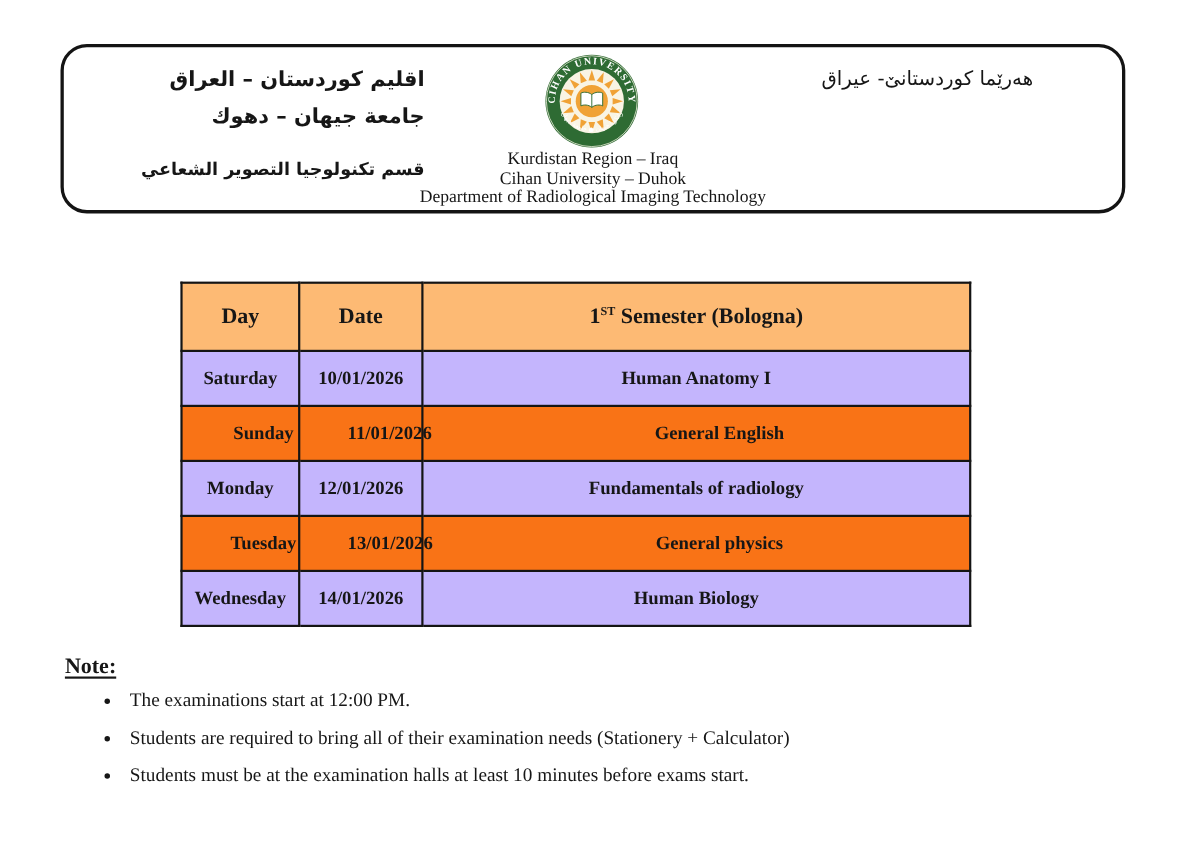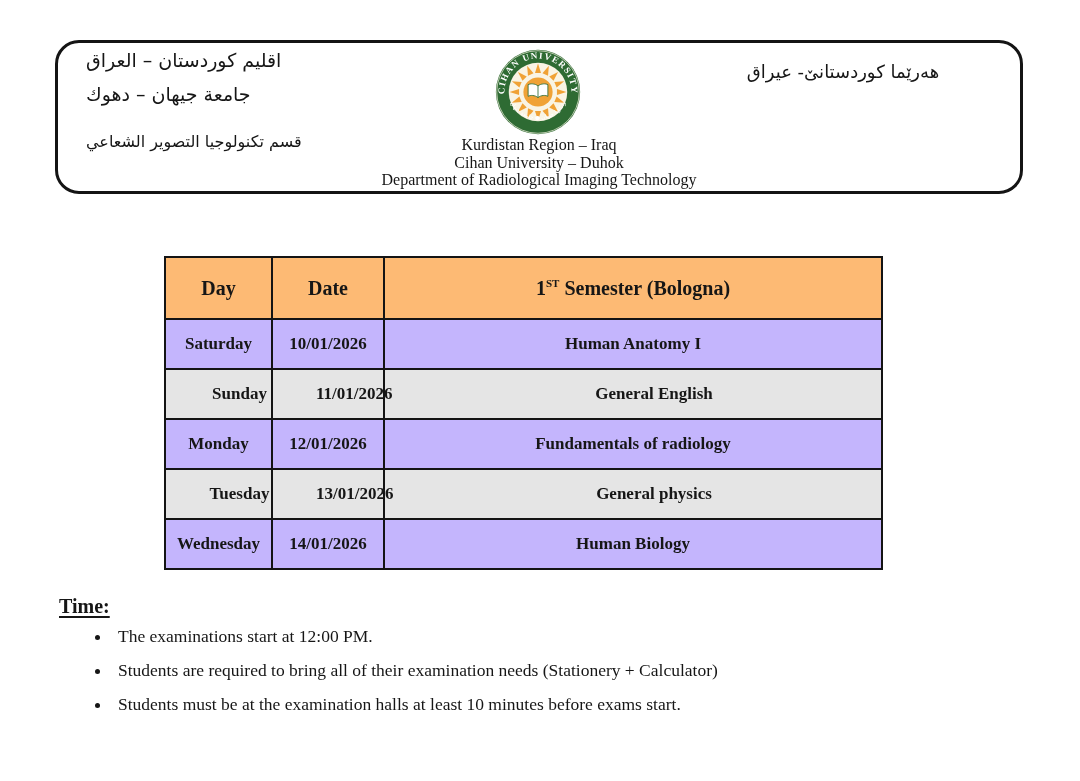--- a/index.html
+++ b/index.html
@@ -9,22 +9,22 @@
     position:relative;overflow:hidden;
   }
   .page{position:absolute;left:0;top:0;width:1080px;height:781px;}
 
   
   .letterhead{
     position:absolute;left:55px;top:40px;width:962px;height:148px;
     border:3px solid #141414;border-radius:24px;background:#fff;
   }
   .arabic-block{
-    position:absolute;left:28px;top:2px;width:300px;text-align:left;
-    font-family:"DejaVu Sans", sans-serif;font-weight:400;direction:rtl;
+    position:absolute;left:28px;top:14px;width:300px;text-align:right;
+    font-family:"DejaVu Sans", sans-serif;font-weight:700;direction:rtl;
   }
   .arabic-block .l1{font-size:19px;margin-top:4px;}
   .arabic-block .l2{font-size:19px;margin-top:12px;}
   .arabic-block .l3{font-size:16px;margin-top:27px;}
   .kurdish-block{
     position:absolute;right:22px;top:14px;width:310px;text-align:center;
     font-family:"DejaVu Sans", sans-serif;font-weight:500;direction:rtl;
   }
   .kurdish-block .l1{font-size:18px;margin-top:4px;}
   .kurdish-block .l2{font-size:18px;margin-top:14px;}
@@ -47,21 +47,21 @@
     position:absolute;left:164px;top:256px;width:717px;
     border-collapse:collapse;table-layout:fixed;
     font-family:"Liberation Serif", serif;
   }
   table.exam-table th, table.exam-table td{
     border:2px solid #141414;text-align:center;vertical-align:middle;
     font-weight:700;
   }
   table.exam-table th{height:58px;font-size:20px;background:#fdba74;}
   table.exam-table td{height:46px;font-size:17px;background:#c4b5fd;}
-  table.exam-table tr.alt td{background:#e5e5e5;padding-left:43px;}
+  table.exam-table tr.alt td{background:#f97316;padding-left:43px;}
   col.c-day{width:107px;} col.c-date{width:112px;} col.c-sub{width:498px;}
   .sup{font-size:11px;vertical-align:super;font-weight:700;}
 
   
   .note-heading{
     position:absolute;left:59px;top:595px;font-size:20px;font-weight:700;
     text-decoration:underline;text-decoration-thickness:2px;text-underline-offset:3px;
   }
   ul.note-list{
     position:absolute;left:88px;top:626px;margin:0;padding-left:24px;width:760px;
@@ -173,20 +173,20 @@
         <td>General physics</td>
       </tr>
       <tr>
         <td>Wednesday</td>
         <td>14/01/2026</td>
         <td>Human Biology</td>
       </tr>
     </tbody>
   </table>
 
-  <div class="note-heading">Time:</div>
+  <div class="note-heading">Note:</div>
   <ul class="note-list">
     <li>The examinations start at 12:00 PM.</li>
     <li>Students are required to bring all of their examination needs (Stationery + Calculator)</li>
     <li>Students must be at the examination halls at least 10 minutes before exams start.</li>
   </ul>
 
 </div>
 
 </body></html>

